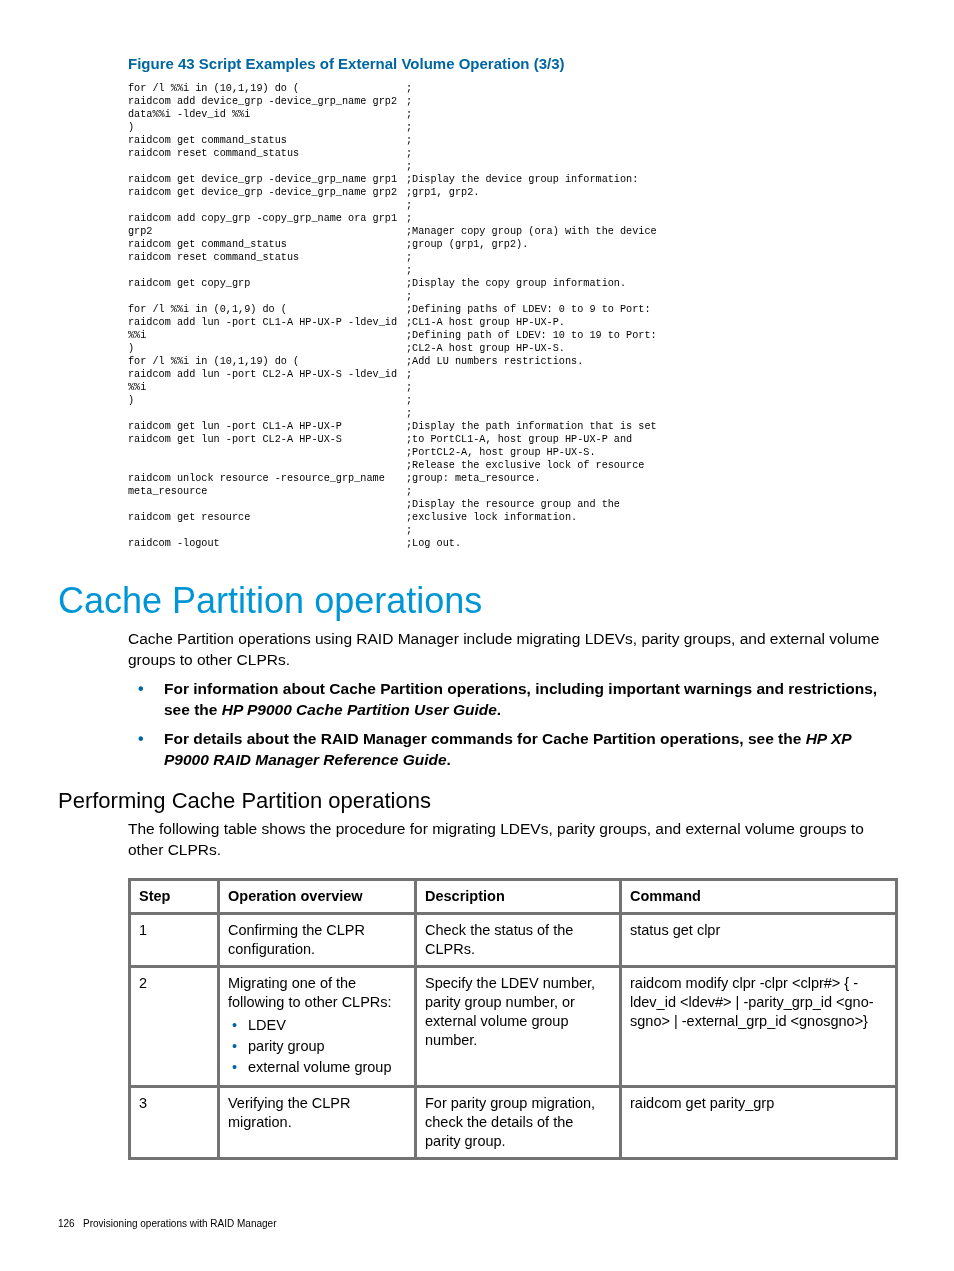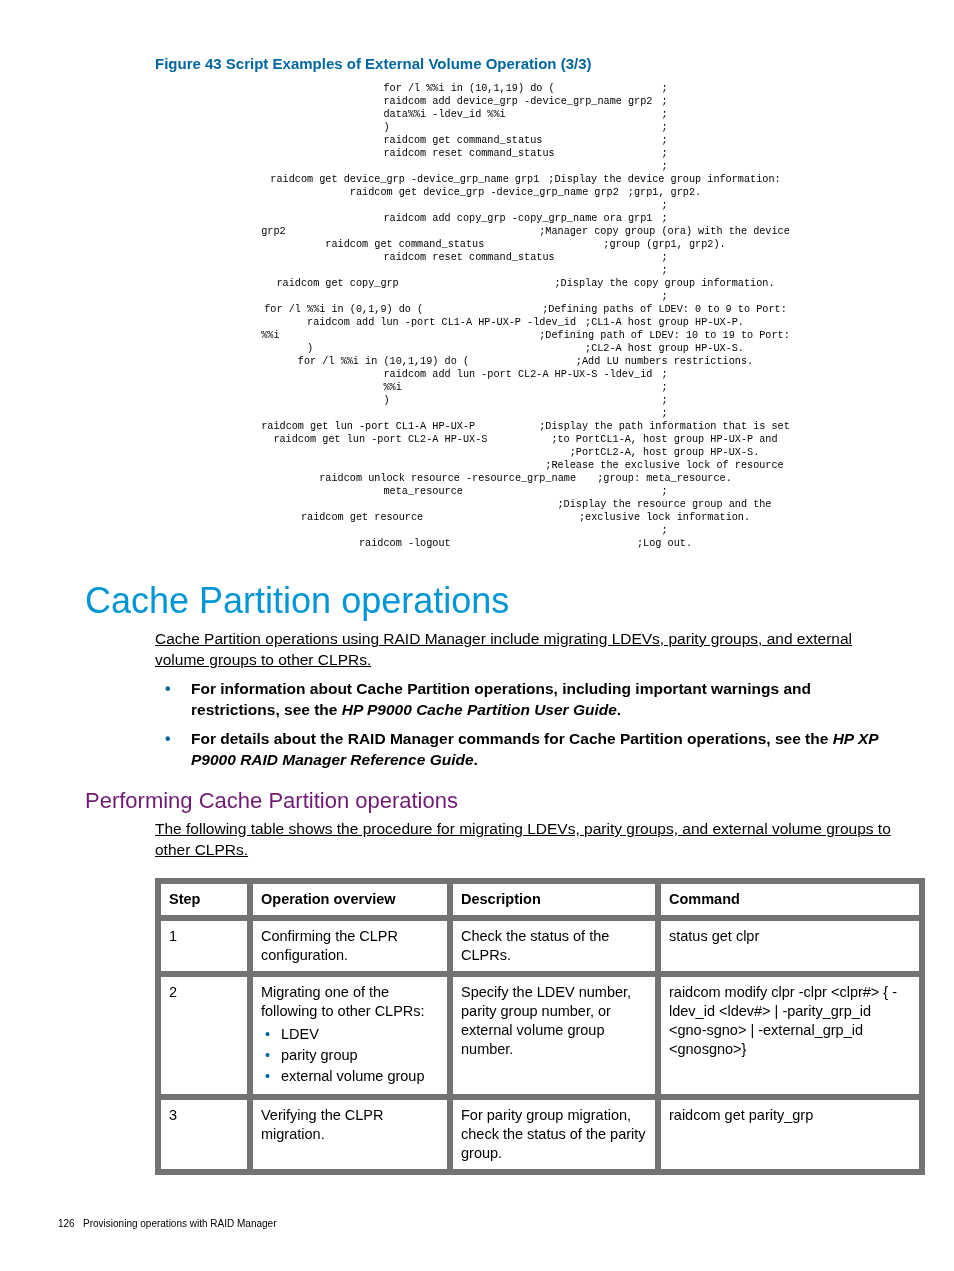--- a/index.html
+++ b/index.html
@@ -10,65 +10,62 @@
     padding: 0;
     background: #fff;
     font-family: Arial, Helvetica, sans-serif;
     color: #000;
     position: relative;
     box-sizing: border-box;
   }
   .page {
     padding: 55px 58px 0 58px;
     box-sizing: border-box;
-    margin-left: 27px;
   }
   .figure-title {
     color: #0066a1;
     font-weight: bold;
     font-size: 15px;
     margin: 0 0 10px 70px;
   }
   .script-block {
     margin-left: 70px;
     margin-bottom: 30px;
   }
   .script-row {
     display: flex;
     font-family: "Courier New", monospace;
     font-size: 10.2px;
     line-height: 13px;
     color: #000;
-    justify-content: center;
   }
   .script-left {
     width: 278px;
     flex-shrink: 0;
     white-space: pre-wrap;
   }
   .script-right {
     white-space: pre-wrap;
   }
   h1.section {
     color: #0096d6;
     font-weight: normal;
     font-size: 36px;
     margin: 28px 0 6px 0;
   }
   h2.subsection {
-    color: #701a75;
+    color: #000000;
     font-weight: normal;
     font-size: 22px;
     margin: 18px 0 4px 0;
   }
   p.body {
     font-size: 15.5px;
     line-height: 21px;
     margin: 4px 0 8px 70px;
-    text-decoration: underline;
   }
   ul.bullets {
     list-style: none;
     padding: 0;
     margin: 0 0 0 70px;
     font-size: 15.5px;
     line-height: 21px;
   }
   ul.bullets > li {
     position: relative;
@@ -86,21 +83,21 @@
   }
   em { font-style: italic; }
   table.proc {
     border-collapse: collapse;
     width: 770px;
     margin-left: 70px;
     margin-top: 18px;
     font-size: 14.5px;
   }
   table.proc th, table.proc td {
-    border: 6px solid #737373;
+    border: 3px solid #737373;
     padding: 6px 8px;
     text-align: left;
     vertical-align: top;
     line-height: 19px;
   }
   table.proc th {
     font-weight: bold;
     background: #fff;
   }
   .col-step  { width: 70px; }
@@ -330,21 +327,21 @@
             </ul>
           </td>
           <td>Specify the LDEV number, parity group number, or external volume group number.</td>
           <td>raidcom modify clpr -clpr &lt;clpr#&gt; { -ldev_id &lt;ldev#&gt; | -parity_grp_id &lt;gno-sgno&gt; | -external_grp_id &lt;gnosgno&gt;}</td>
         </tr>
         <tr>
           <td>3</td>
           <td>
             <div>Verifying the CLPR migration.</div>
           </td>
-          <td>For parity group migration, check the status of the parity group.</td>
+          <td>For parity group migration, check the details of the parity group.</td>
           <td>raidcom get parity_grp</td>
         </tr>
       </tbody>
   </table>
 
 </div>
 
 <div class="footer">
   <span>126</span>&nbsp;&nbsp;&nbsp;<span>Provisioning operations with RAID Manager</span>
 </div>

